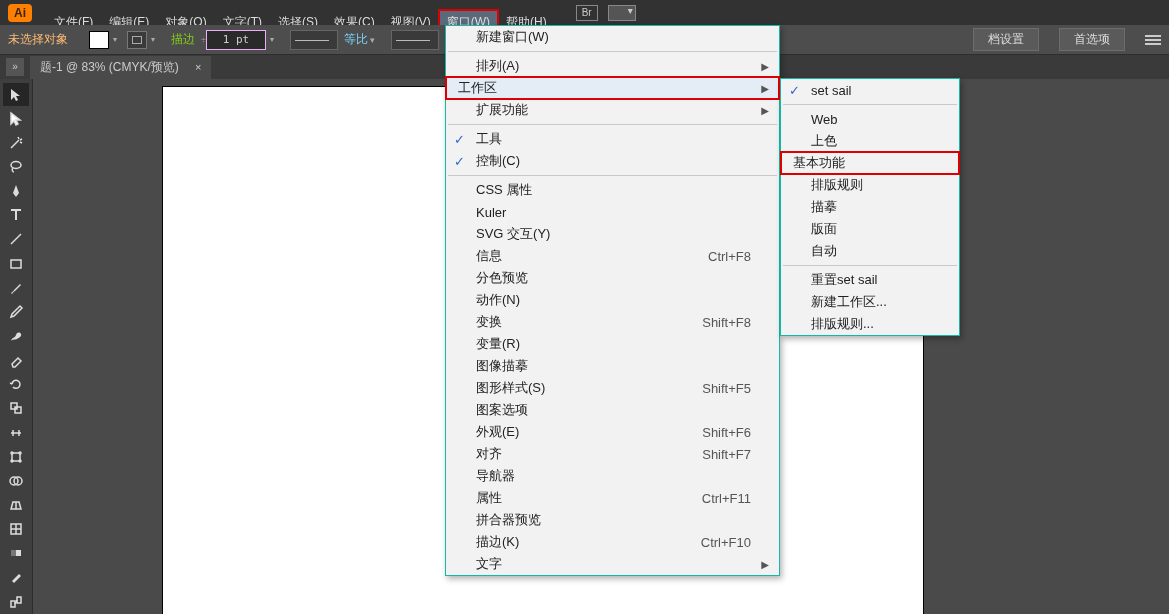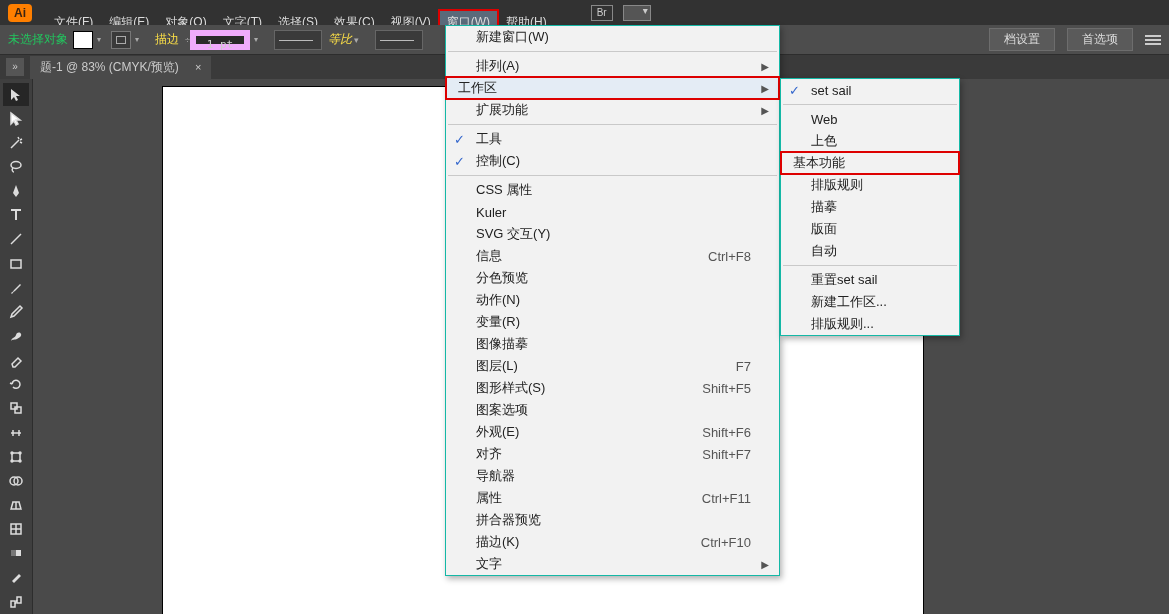--- a/index.html
+++ b/index.html
@@ -4,38 +4,38 @@
 <style>
   * { margin: 0; padding: 0; box-sizing: border-box; font-family: "Microsoft YaHei", sans-serif; }
   body { background: #4a4a4a; width: 1169px; height: 614px; overflow: hidden; position: relative; }
 
   
   .menubar { background: #323232; height: 25px; display: flex; align-items: center; padding-left: 8px; color: #ddd; font-size: 12px; }
   .ai-logo { width: 24px; height: 18px; background: #ff7f00; color: #3a2412; font-weight: bold; font-size: 12px; text-align: center; line-height: 18px; margin-right: 14px; border-radius: 4px; }
   .menu-item { padding: 0 8px; height: 25px; line-height: 25px; cursor: pointer; margin-top: 20px; }
   .menu-item.active { background: #5a6a7a; outline: 2px solid #d00; outline-offset: -1px; }
   .menu-gap { width: 20px; }
-  .br-badge { width: 22px; height: 16px; border: 1px solid #888; color: #ccc; font-size: 10px; text-align: center; line-height: 14px; margin-left: 16px; }
+  .br-badge { width: 22px; height: 16px; border: 1px solid #888; color: #ccc; font-size: 10px; text-align: center; line-height: 14px; margin-left: 1px; }
   .dash-btn { width: 28px; height: 16px; background: #555; border: 1px solid #888; margin-left: 10px; position: relative; }
   .dash-btn::after { content: "▾"; position: absolute; right: 2px; top: -1px; font-size: 10px; color: #ccc; }
 
   
   .optbar { background: #4d4d4d; height: 30px; display: flex; align-items: center; padding: 0 8px; color: #ccc; font-size: 12px; border-bottom: 1px solid #2d2d2d; position: relative; }
-  .nosel { color: #22c55e; margin-right: 5px; }
+  .nosel { color: #fdba74; margin-right: 21px; }
   .swatch { width: 20px; height: 18px; background: #fff; border: 1px solid #000; margin-right: 4px; }
   .swatch-dd { font-size: 8px; color: #aaa; margin-right: 10px; }
   .small-box { width: 20px; height: 18px; border: 1px solid #777; background: #3a3a3a; margin-right: 4px; position: relative; }
   .small-box-inner { position: absolute; inset: 4px; border: 1px solid #aaa; }
-  .orange-text { color: #fde047; margin: 16px 6px; }
-  .pt-input { width: 60px; height: 20px; background: #2a2a2a; border: 6px solid #f0abfc; color: #ccc; font-size: 11px; text-align: center; line-height: 18px; margin-right: 4px; font-family: monospace; }
+  .orange-text { color: #84cc16; margin: 16px 6px; }
+  .pt-input { width: 60px; height: 20px; background: #2a2a2a; border: 1px solid #f0abfc; color: #ccc; font-size: 11px; text-align: center; line-height: 18px; margin-right: 4px; font-family: monospace; }
   .line-sample { width: 48px; height: 20px; background: #3a3a3a; border: 1px solid #666; margin: 0 6px; position: relative; }
   .line-sample::after { content: ""; position: absolute; top: 9px; left: 4px; right: 8px; height: 1px; background: #bbb; }
-  .opt-label { color: #fde047; font-style: italic; }
+  .opt-label { color: #7dd3fc; }
   .opt-dd { font-size: 9px; color: #aaa; margin-left: 2px; margin-right: 10px; }
-  .opt-right { position: absolute; right: 8px; display: flex; align-items: center; gap: 12px; }
+  .opt-right { position: absolute; right: 8px; display: flex; align-items: center; gap: 20px; }
   .opt-btn { background: #5a5a5a; border: 1px solid #6d6d6d; padding: 2px 14px; color: #ddd; font-size: 12px; }
   .burger { display: inline-block; width: 16px; }
   .burger span{ display:block; height:2px; background:#ccc; margin:2px 0; }
 
   
   .doctab { background: #3a3a3a; height: 24px; display: flex; align-items: center; padding-left: 6px; }
   .arrow-btn{ width:18px; height:18px; background:#555; margin-right:6px; text-align:center; font-size:10px; color:#ccc; line-height:18px;}
   .tab { background: #4a4a4a; color: #ccc; padding: 3px 10px; font-size: 12px; display: flex; align-items: center; gap: 16px; }
   .tab-close { font-size: 11px; cursor: pointer; }
 
@@ -285,28 +285,28 @@
       <span>信息</span>
       <span class="menu-shortcut">Ctrl+F8</span>
     </div>
     <div class="menu-row">
       <span>分色预览</span>
     </div>
     <div class="menu-row">
       <span>动作(N)</span>
     </div>
     <div class="menu-row">
+      <span>变换</span>
+      <span class="menu-shortcut">Shift+F8</span>
+    </div>
+    <div class="menu-row">
       <span>变量(R)</span>
     </div>
     <div class="menu-row">
       <span>图像描摹</span>
-    </div>
-    <div class="menu-row">
-      <span>图层(L)</span>
-      <span class="menu-shortcut">F7</span>
     </div>
     <div class="menu-row">
       <span>图形样式(S)</span>
       <span class="menu-shortcut">Shift+F5</span>
     </div>
     <div class="menu-row">
       <span>图案选项</span>
     </div>
     <div class="menu-row">
       <span>外观(E)</span>

